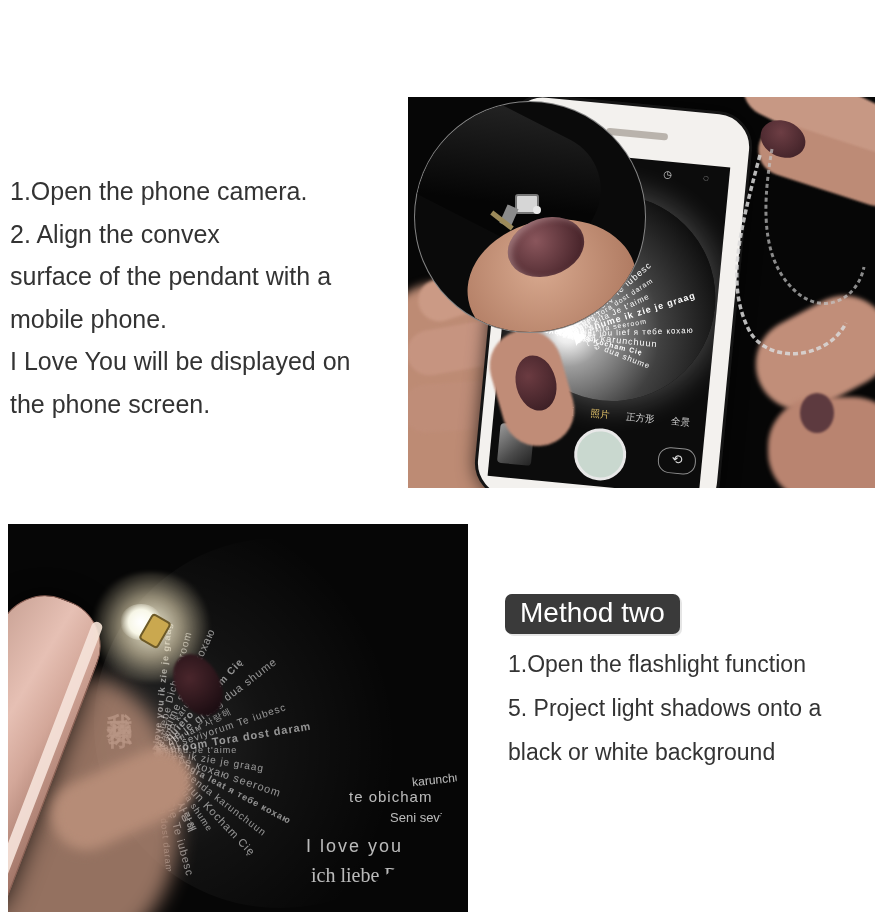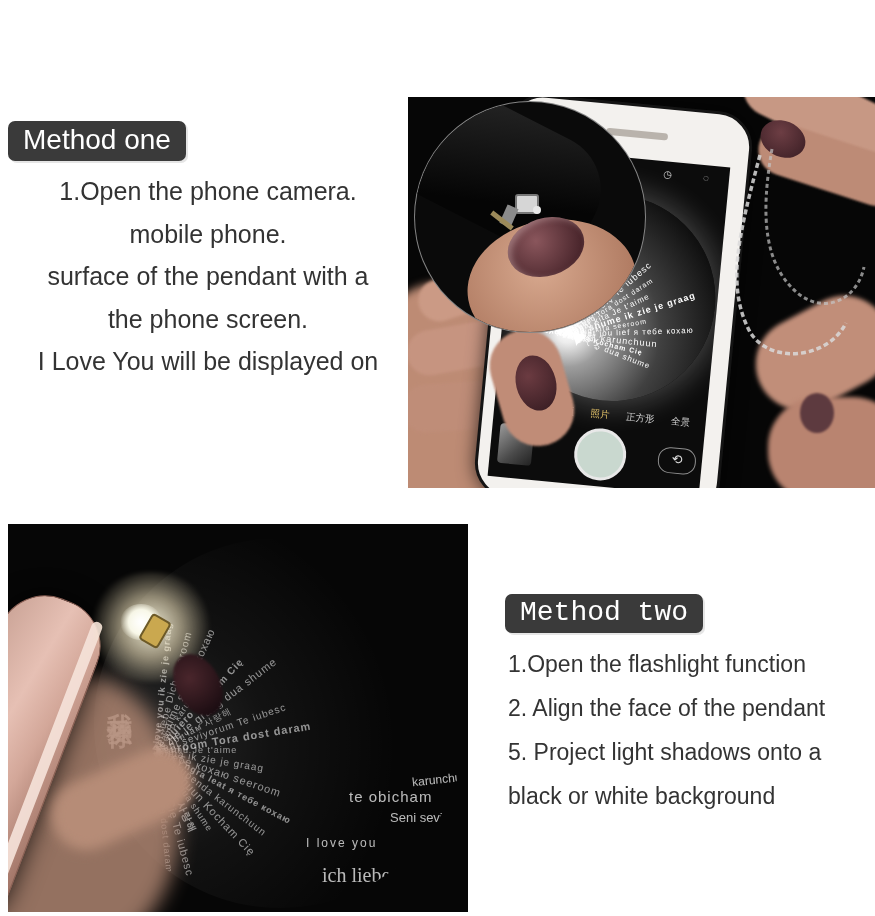--- a/index.html
+++ b/index.html
@@ -7,25 +7,25 @@
          font-family:"Liberation Sans","DejaVu Sans",sans-serif;}
 
   
   .title{position:absolute;top:2px;left:0;width:100%;text-align:center;
          font-size:48px;letter-spacing:3px;color:#3f3f3f;font-weight:500;}
 
   
   .method-box{position:absolute;background:#3a3a3a;color:#fff;font-size:28px;
               padding:3px 15px 5px 15px;border-radius:7px;box-shadow:2px 2px 0 rgba(180,180,180,.35);}
   #method-one-box{left:8px;top:121px;}
-  #method-two-box{left:505px;top:594px;font-family:Liberation Mono, monospace;}
+  #method-two-box{left:505px;top:594px;}
 
   
   .steps{position:absolute;color:#333;}
-  #steps-one{left:10px;top:170px;width:396px;font-size:25px;line-height:42.5px;text-align:center;}
+  #steps-one{left:10px;top:170px;width:396px;font-size:25px;line-height:42.5px;}
   #steps-two{left:508px;top:642px;width:365px;font-size:23px;line-height:44px;}
   .line{white-space:nowrap;}
 
   
   .photo{position:absolute;background:#060606;overflow:hidden;}
   #photo-camera{left:408px;top:97px;width:467px;height:391px;}
   #photo-flashlight{left:8px;top:524px;width:460px;height:388px;}
 
   
   .skin{position:absolute;border-radius:50px;}
@@ -99,23 +99,23 @@
   
   #p1-chain{position:absolute;left:0;top:0;z-index:4;}
 
   
   #p2-circle{position:absolute;left:86px;top:14px;width:372px;height:370px;border-radius:50%;overflow:hidden;
              background:radial-gradient(circle at 16% 56%, rgba(255,255,255,.14) 0%, rgba(255,255,255,.05) 30%, transparent 65%);}
   .bw{position:absolute;color:rgba(255,255,255,.72);white-space:nowrap;}
   .bw0{left:255px;top:250px;font-size:15px;letter-spacing:1px;}
   .bw1{left:318px;top:234px;font-size:12px;transform:rotate(-6deg);}
   .bw2{left:296px;top:272px;font-size:13px;}
-  .bw3{left:212px;top:298px;font-size:12px;letter-spacing:2px;}
+  .bw3{left:212px;top:298px;font-size:18px;letter-spacing:2px;}
   .bw4{left:348px;top:294px;font-size:16px;font-weight:bold;}
-  .bw5{left:228px;top:326px;font-size:20px;font-family:"Liberation Serif","DejaVu Serif",serif;}
+  .bw5{left:217px;top:326px;font-size:20px;font-family:"Liberation Serif","DejaVu Serif",serif;}
   .bw6{left:246px;top:360px;font-size:17px;letter-spacing:3px;}
   #p2-vertical{position:absolute;left:96px;top:168px;writing-mode:vertical-rl;font-size:25px;font-weight:bold;
                color:rgba(255,255,255,.8);letter-spacing:6px;}
 
   #p2-phone{position:absolute;left:6px;top:76px;width:102px;height:340px;border-radius:48px;
             background:linear-gradient(100deg,#caa396 0%,#e6c0b4 38%,#d3a799 62%,#9a6d5f 100%);
             border:1px solid #8a5f54;transform:rotate(21deg);transform-origin:50% 0;
             box-shadow:0 0 24px rgba(0,0,0,.8);}
   #p2-edge{position:absolute;right:7px;top:8px;bottom:8px;width:11px;border-radius:6px;background:#f6e3da;opacity:.9;}
 
@@ -133,27 +133,27 @@
            background:#ad8470;filter:blur(10px);opacity:.85;}
   #p2-finger{position:absolute;left:40px;top:240px;width:150px;height:70px;border-radius:40px;
              background:#b68c77;filter:blur(6px);transform:rotate(-24deg);}
 </style>
 </head>
 <body>
 
 <div id="stage">
 
 
-  <div class="method-box" id="method-one-box">Method one</div>
   <div class="steps" id="steps-one">
     <div class="line">1.Open the phone camera.</div>
+    <div class="line">2. Align the convex</div>
+    <div class="line">surface of the pendant with a</div>
     <div class="line">mobile phone.</div>
-    <div class="line">surface of the pendant with a</div>
+    <div class="line">I Love You will be displayed on</div>
     <div class="line">the phone screen.</div>
-    <div class="line">I Love You will be displayed on</div>
   </div>
 
   <div class="photo" id="photo-camera">
 
     <div class="skin" id="p1-palm"></div>
     <div class="skin" id="p1-f1"></div>
     <div class="skin" id="p1-f2"></div>
     <div class="skin" id="p1-f3"></div>
 
     <div id="p1-phone">
@@ -234,21 +234,20 @@
       <div class="pendant-bit" id="pb1"></div>
       <div class="pendant-bit" id="pb2"></div>
       <div class="pendant-bit" id="pb3"></div>
       <div class="pendant-bit" id="pb4"></div>
     </div>
   </div>
 
   <div class="method-box" id="method-two-box">Method two</div>
   <div class="steps" id="steps-two">
     <div class="line">1.Open the flashlight function</div>
-    <div class="line">2. Align the face of the pendant</div>
     <div class="line">5. Project light shadows onto a</div>
     <div class="line">black or white background</div>
   </div>
 
   <div class="photo" id="photo-flashlight">
 
     <div id="p2-circle">
       <span class="bw bw0">te obicham</span>
       <span class="bw bw1">karunchuun</span>
       <span class="bw bw2">Seni seviyorum</span>

